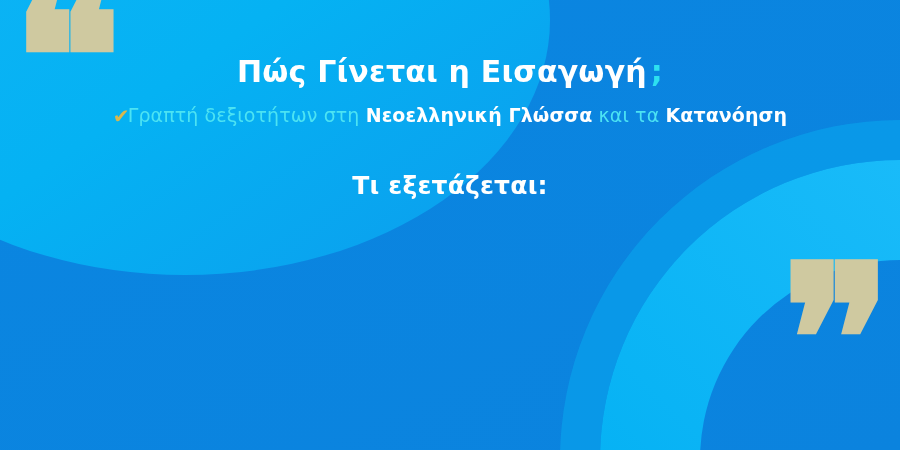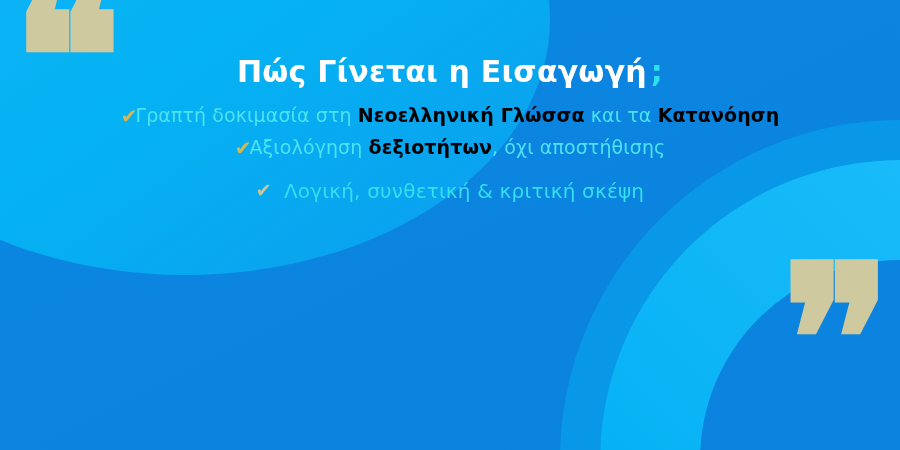--- a/index.html
+++ b/index.html
@@ -95,21 +95,21 @@
   }
   .top-list .tick {
     color: #d8b84e;
     font-size: 20px;
     font-weight: 700;
     margin-right: -2px;
     display: inline-block;
     transform: translateY(1px);
   }
   .top-list b {
-    color: #000000;
+    color: #ffffff;
     font-weight: 700;
   }
 
   .subhead {
     margin: 44px 0 0 0;
     font-size: 25px;
     font-weight: 700;
     color: #ffffff;
     letter-spacing: 0.2px;
   }
@@ -187,28 +187,23 @@
   </div>
 
   <div class="content">
 
     <h1 class="title">
       <span>Πώς Γίνεται η Εισαγωγή</span><span class="qmark">;</span>
     </h1>
 
     <ul class="top-list">
       <li>
-        <span class="tick">✔</span><span>Γραπτή δοκιμασία στη </span><b>Νεοελληνική Γλώσσα</b><span> και τα </span><b>Κατανόηση</b>
-      </li>
-      <li>
-        <span class="tick">✔</span><span>Αξιολόγηση </span><b>δεξιοτήτων</b><span>, όχι αποστήθισης</span>
+        <span class="tick">✔</span><span>Γραπτή δεξιοτήτων στη </span><b>Νεοελληνική Γλώσσα</b><span> και τα </span><b>Κατανόηση</b>
       </li>
     </ul>
 
+    <h2 class="subhead">Τι εξετάζεται:</h2>
 
     <ul class="bottom-list">
-      <li>
-        <span class="tick">✔</span><span>Λογική, συνθετική &amp; κριτική σκέψη</span>
-      </li>
     </ul>
 
   </div>
 </div>
 
 </body></html>

